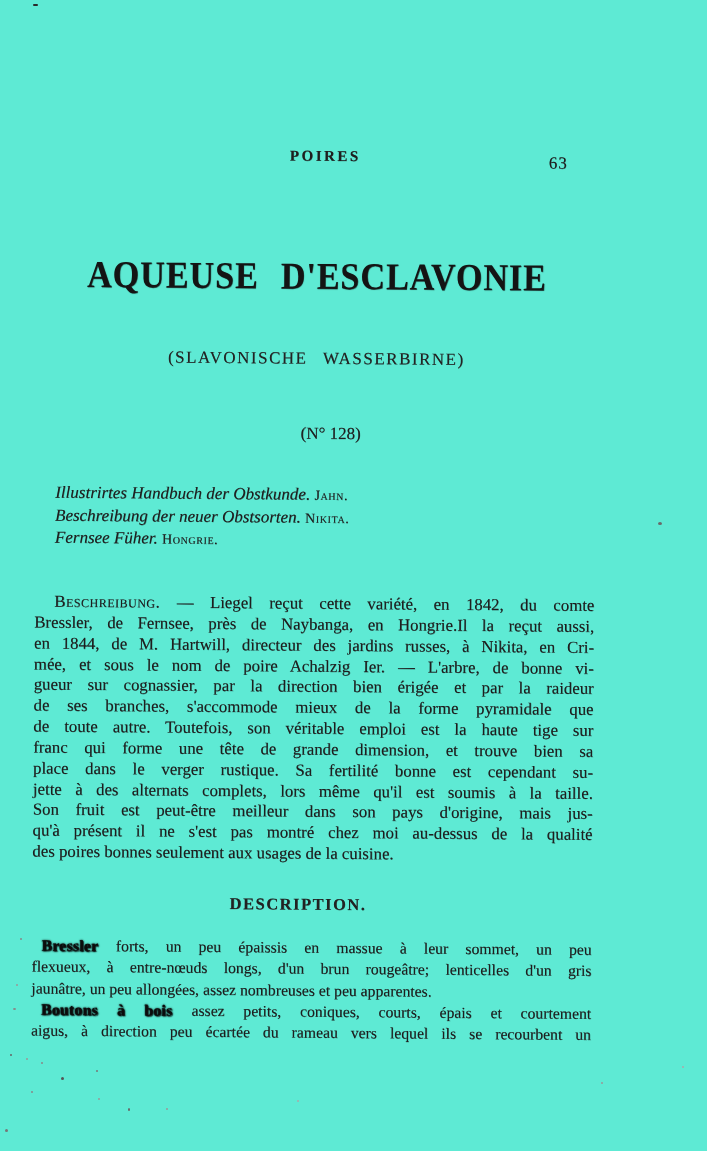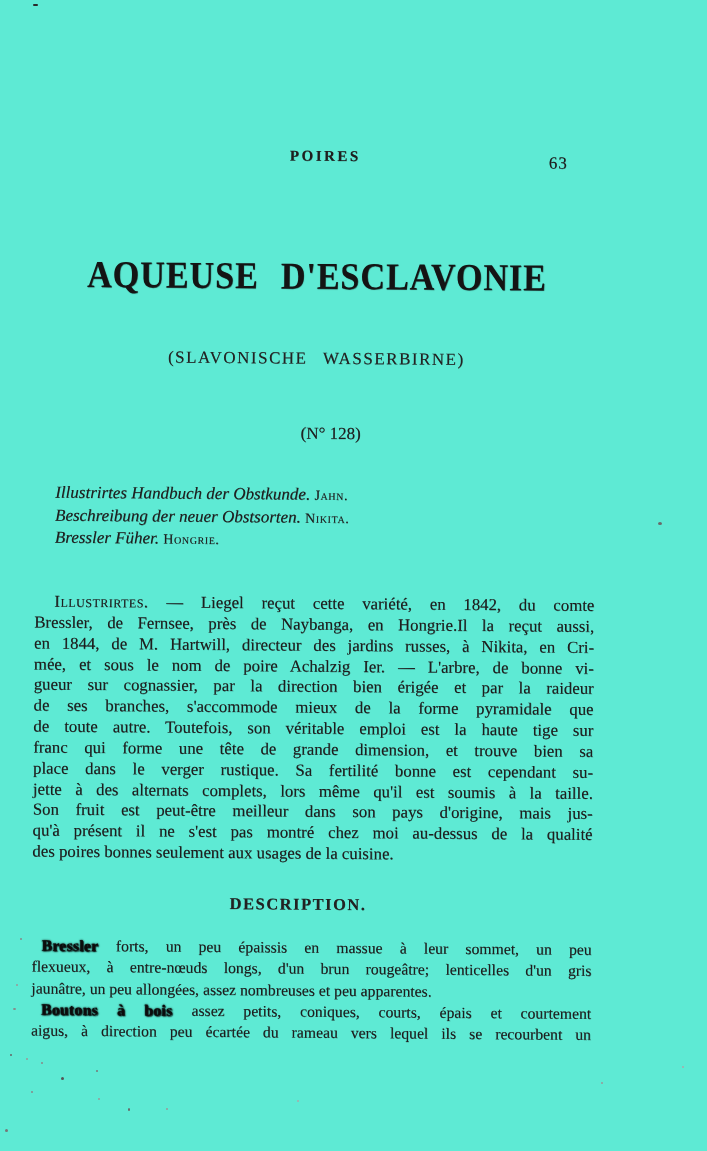--- a/index.html
+++ b/index.html
@@ -79,25 +79,25 @@
 
     <div class="main-title">AQUEUSE D'ESCLAVONIE</div>
 
     <div class="subtitle">(SLAVONISCHE WASSERBIRNE)</div>
 
     <div class="plate-number">(N° 128)</div>
 
     <div class="bibliography">
         <div class="ref-line"><span class="ref-work">Illustrirtes Handbuch der Obstkunde.</span> <span class="ref-author">Jahn.</span></div>
         <div class="ref-line"><span class="ref-work">Beschreibung der neuer Obstsorten.</span> <span class="ref-author">Nikita.</span></div>
-        <div class="ref-line"><span class="ref-work">Bressler Füher.</span> <span class="ref-author">Hongrie.</span></div>
+        <div class="ref-line"><span class="ref-work">Fernsee Füher.</span> <span class="ref-author">Hongrie.</span></div>
       </div>
 
     <div class="paragraph observations">
-      <div class="par-line first"><span class="lead-sc">Illustrirtes.</span> <span>— Liegel reçut cette variété, en 1842, du comte</span></div>
+      <div class="par-line first"><span class="lead-sc">Beschreibung.</span> <span>— Liegel reçut cette variété, en 1842, du comte</span></div>
       <div class="lines">
           <div class="par-line">Bressler, de Fernsee, près de Naybanga, en Hongrie.Il la reçut aussi,</div>
           <div class="par-line">en 1844, de M. Hartwill, directeur des jardins russes, à Nikita, en Cri-</div>
           <div class="par-line">mée, et sous le nom de poire Achalzig Ier. — L'arbre, de bonne vi-</div>
           <div class="par-line">gueur sur cognassier, par la direction bien érigée et par la raideur</div>
           <div class="par-line">de ses branches, s'accommode mieux de la forme pyramidale que</div>
           <div class="par-line">de toute autre. Toutefois, son véritable emploi est la haute tige sur</div>
           <div class="par-line">franc qui forme une tête de grande dimension, et trouve bien sa</div>
           <div class="par-line">place dans le verger rustique. Sa fertilité bonne est cependant su-</div>
           <div class="par-line">jette à des alternats complets, lors même qu'il est soumis à la taille.</div>

